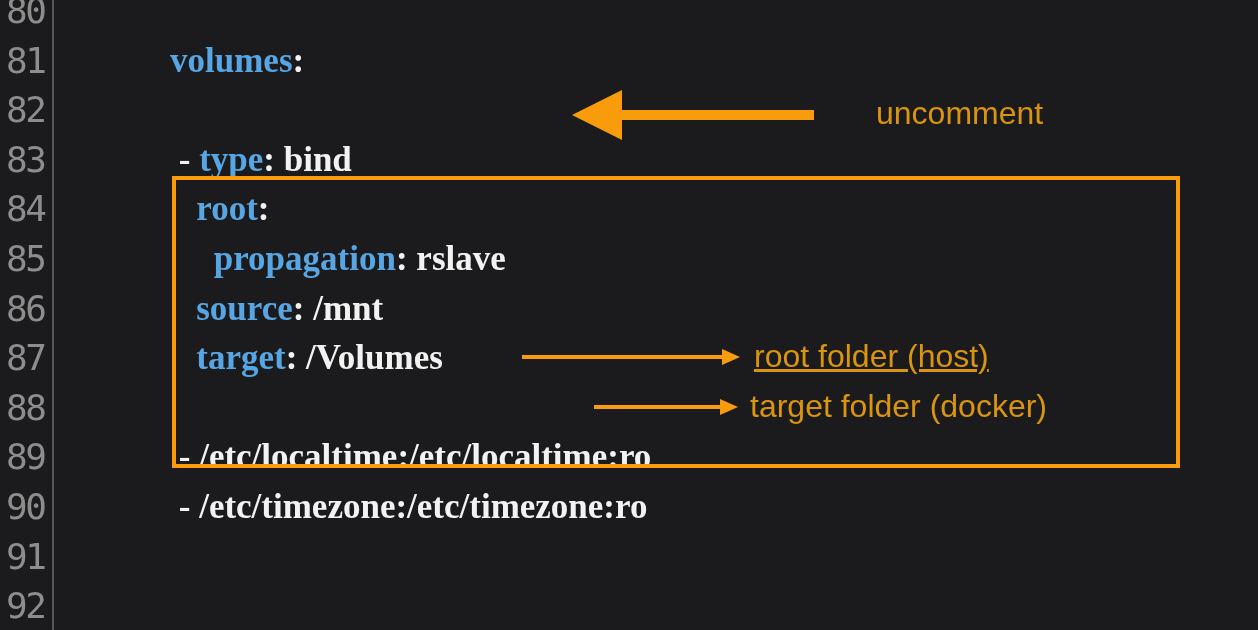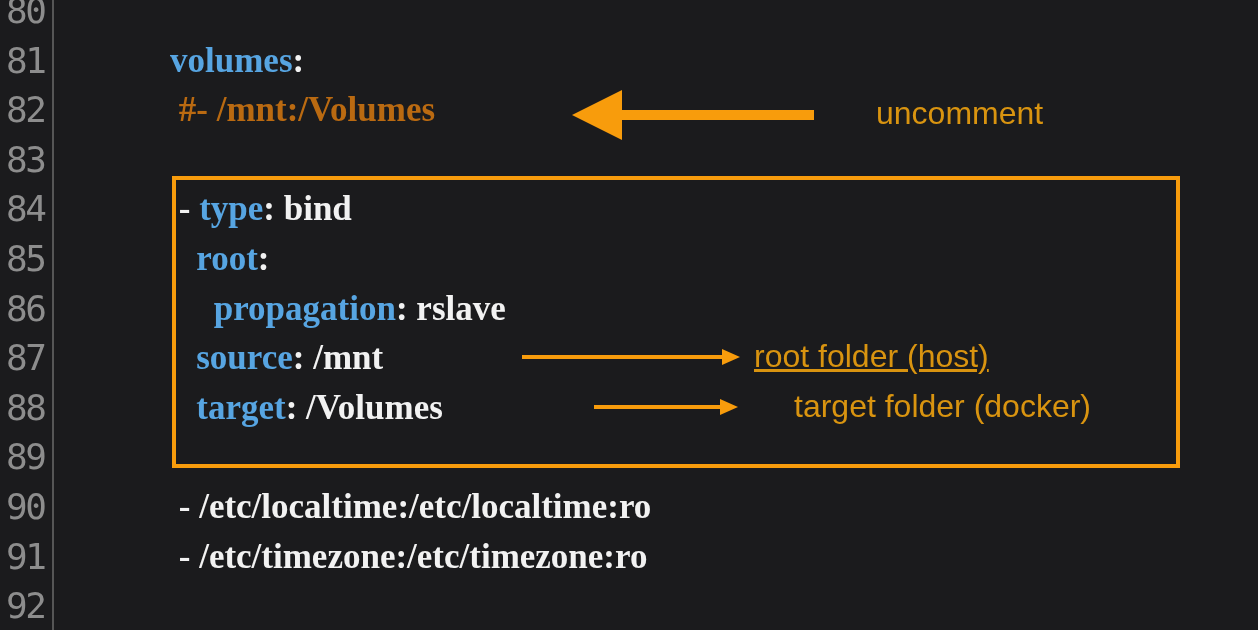--- a/index.html
+++ b/index.html
@@ -47,21 +47,21 @@
   }
   .anno-label {
     position:absolute;
     font-family:"Liberation Sans", sans-serif;
     font-size:32px; line-height:49.6px;
     color:var(--label, #d99410);
     white-space:nowrap;
   }
   .lbl-uncomment { left:876px; top:89px; }
   .lbl-source    { left:754px; top:332px;text-decoration:underline; }
-  .lbl-target    { left:750px; top:382px;margin-left:44px; }
+  .lbl-target    { left:750px; top:382px; }
   .anno-svg { position:absolute; }
   .svg-big-arrow   { left:570px; top:88px; }
   .svg-src-arrow   { left:520px; top:345px; }
   .svg-tgt-arrow   { left:592px; top:395px; }
 </style>
 </head>
 <body>
 
 <div class="screen">
 
@@ -78,21 +78,20 @@
       <div class="ln">89</div>
       <div class="ln">90</div>
       <div class="ln">91</div>
       <div class="ln">92</div>
     </div>
   <div class="gutter-divider"></div>
 
   <div class="code" id="code">
       <div class="cl"></div>
       <div class="cl"><span class="tok-key">volumes</span><span class="tok-plain">:</span></div>
-      <div class="cl"><span class="tok-comment"> #- /mnt:/Volumes</span></div>
       <div class="cl"></div>
       <div class="cl"><span class="tok-plain"> - </span><span class="tok-key">type</span><span class="tok-plain">: bind</span></div>
       <div class="cl"><span class="tok-plain">   </span><span class="tok-key">root</span><span class="tok-plain">:</span></div>
       <div class="cl"><span class="tok-plain">     </span><span class="tok-key">propagation</span><span class="tok-plain">: rslave</span></div>
       <div class="cl"><span class="tok-plain">   </span><span class="tok-key">source</span><span class="tok-plain">: /mnt</span></div>
       <div class="cl"><span class="tok-plain">   </span><span class="tok-key">target</span><span class="tok-plain">: /Volumes</span></div>
       <div class="cl"></div>
       <div class="cl"><span class="tok-plain"> - /etc/localtime:/etc/localtime:ro</span></div>
       <div class="cl"><span class="tok-plain"> - /etc/timezone:/etc/timezone:ro</span></div>
       <div class="cl"></div>

